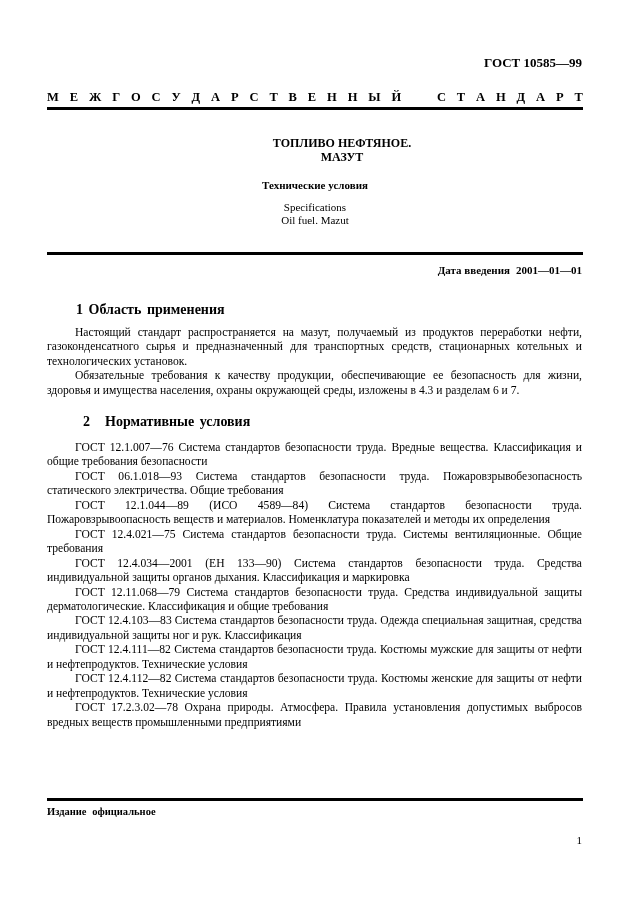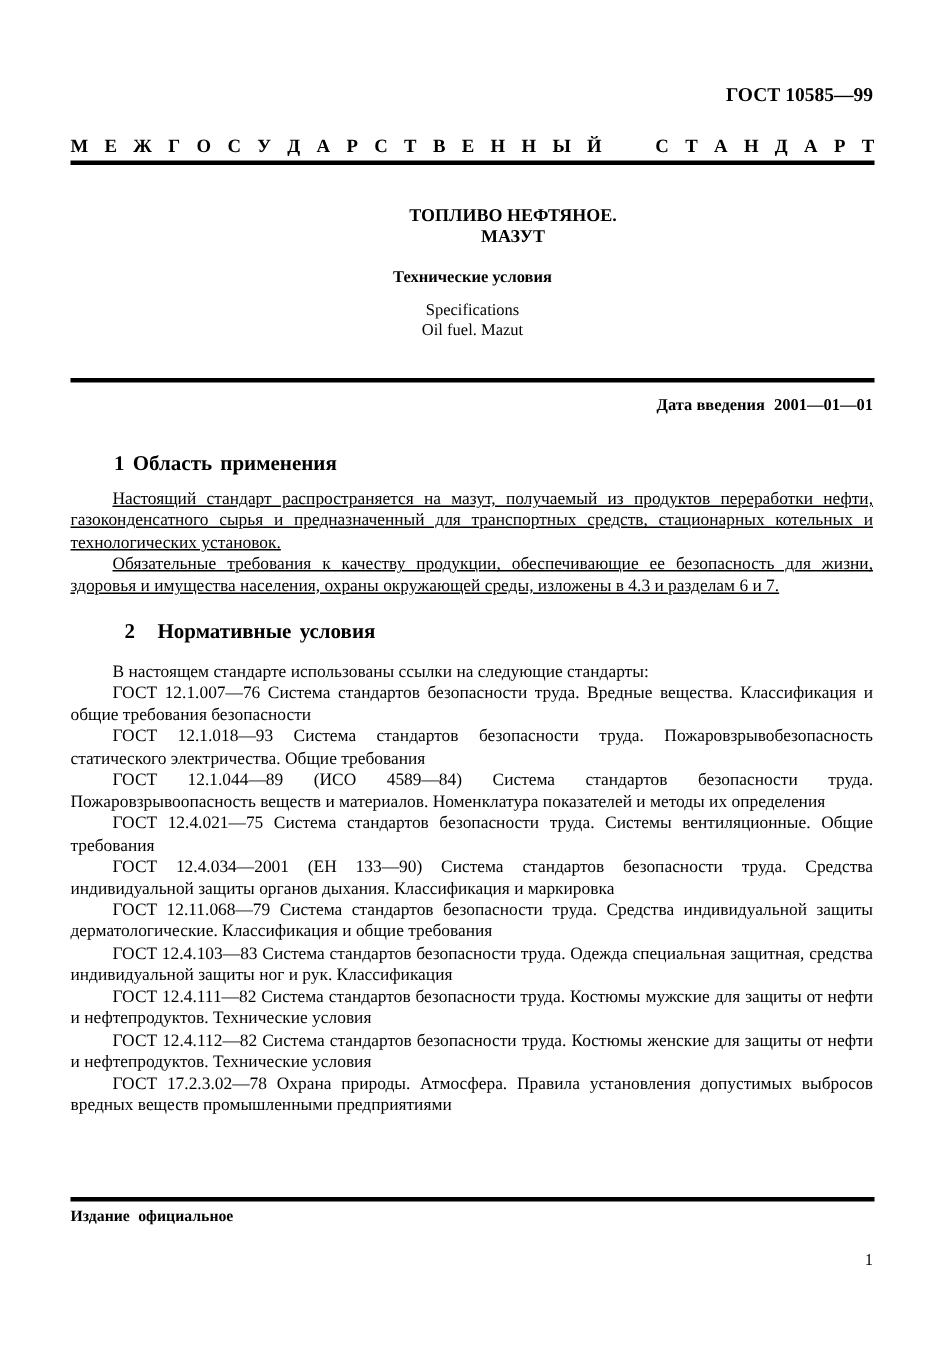--- a/index.html
+++ b/index.html
@@ -17,21 +17,21 @@
   .title { top: 136px; font-weight: bold; font-size: 12px; line-height: 14px; padding-left: 27px; }
   .subtitle { top: 178px; font-weight: bold; font-size: 11px; line-height: 14px; }
   .eng { top: 201px; font-size: 11px; line-height: 13px; }
   .date { left: 300px; width: 282px; top: 263px; text-align: right; font-weight: bold; font-size: 11px; line-height: 14px; }
   .date .gap { display: inline-block; width: 6px; }
   .h1 { left: 76px; top: 301px; font-weight: bold; font-size: 14px; line-height: 17px; word-spacing: 2px; }
   .h2 { left: 83px; top: 413px; font-weight: bold; font-size: 14px; line-height: 17px; word-spacing: 2px; }
   .h2 .num { display: inline-block; width: 22px; }
   .body { left: 47px; width: 535px; font-size: 11.6px; line-height: 14.45px; text-align: justify; }
   .body p { margin: 0; text-indent: 28px; }
-  .sec1 { top: 326px; text-decoration: underline; }
+  .sec1 { top: 326px; }
   .sec2 { top: 441px; }
   .footer-label { left: 47px; top: 805px; font-weight: bold; font-size: 10.5px; line-height: 13px; word-spacing: 3px; }
   .page-num { left: 540px; width: 42px; top: 834px; text-align: right; font-size: 11px; line-height: 13px; }
 </style>
 </head>
 <body>
 
 <div class="abs doc-code">ГОСТ 10585—99</div>
 
 <div class="abs banner">
@@ -87,23 +87,22 @@
 <div class="abs body sec1">
   <p>Настоящий стандарт распространяется на мазут, получаемый из продуктов переработки нефти, газоконденсатного сырья и предназначенный для транспортных средств, стационарных котельных и технологических установок.</p>
   <p>Обязательные требования к качеству продукции, обеспечивающие ее безопасность для жизни, здоровья и имущества населения, охраны окружающей среды, изложены в 4.3 и разделам 6 и 7.</p>
 </div>
 
 <div class="abs h2">
   <span class="num">2</span><span>Нормативные условия</span>
 </div>
 
 <div class="abs body sec2">
-  <p>В настоящем стандарте использованы ссылки на следующие стандарты:</p>
   <p>ГОСТ 12.1.007—76 Система стандартов безопасности труда. Вредные вещества. Классификация и общие требования безопасности</p>
-  <p>ГОСТ 12.1.018—93 Система стандартов безопасности труда. Пожаровзрывобезопасность статического электричества. Общие требования</p>
+  <p>ГОСТ 06.1.018—93 Система стандартов безопасности труда. Пожаровзрывобезопасность статического электричества. Общие требования</p>
   <p>ГОСТ 12.1.044—89 (ИСО 4589—84) Система стандартов безопасности труда. Пожаровзрывоопасность веществ и материалов. Номенклатура показателей и методы их определения</p>
   <p>ГОСТ 12.4.021—75 Система стандартов безопасности труда. Системы вентиляционные. Общие требования</p>
   <p>ГОСТ 12.4.034—2001 (ЕН 133—90) Система стандартов безопасности труда. Средства индивидуальной защиты органов дыхания. Классификация и маркировка</p>
   <p>ГОСТ 12.11.068—79 Система стандартов безопасности труда. Средства индивидуальной защиты дерматологические. Классификация и общие требования</p>
   <p>ГОСТ 12.4.103—83 Система стандартов безопасности труда. Одежда специальная защитная, средства индивидуальной защиты ног и рук. Классификация</p>
   <p>ГОСТ 12.4.111—82 Система стандартов безопасности труда. Костюмы мужские для защиты от нефти и нефтепродуктов. Технические условия</p>
   <p>ГОСТ 12.4.112—82 Система стандартов безопасности труда. Костюмы женские для защиты от нефти и нефтепродуктов. Технические условия</p>
   <p>ГОСТ 17.2.3.02—78 Охрана природы. Атмосфера. Правила установления допустимых выбросов вредных веществ промышленными предприятиями</p>
 </div>
 

